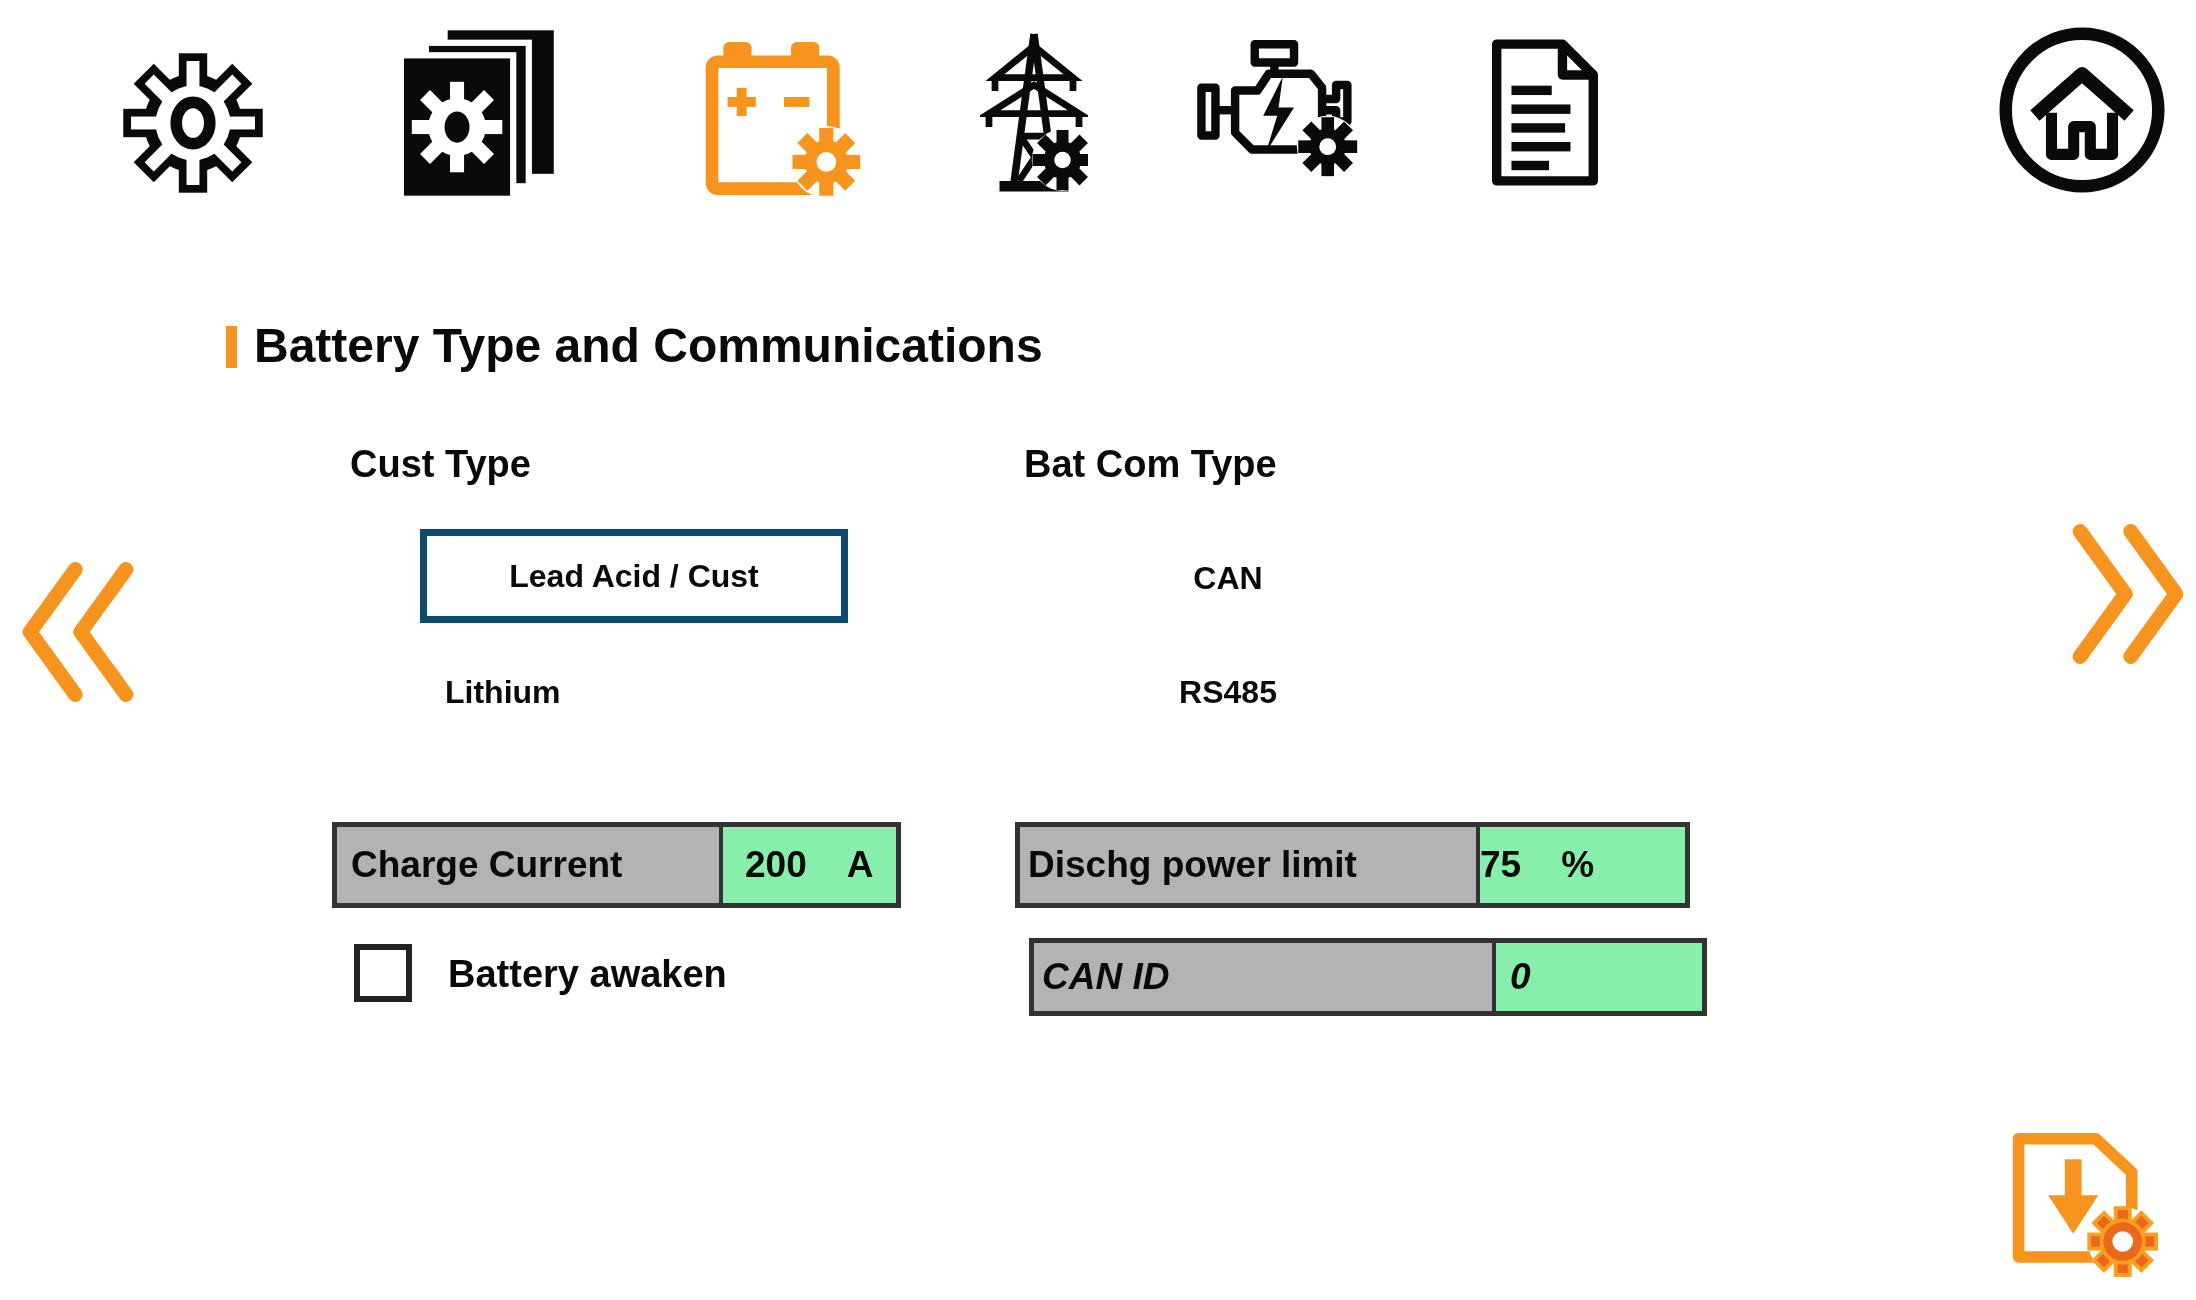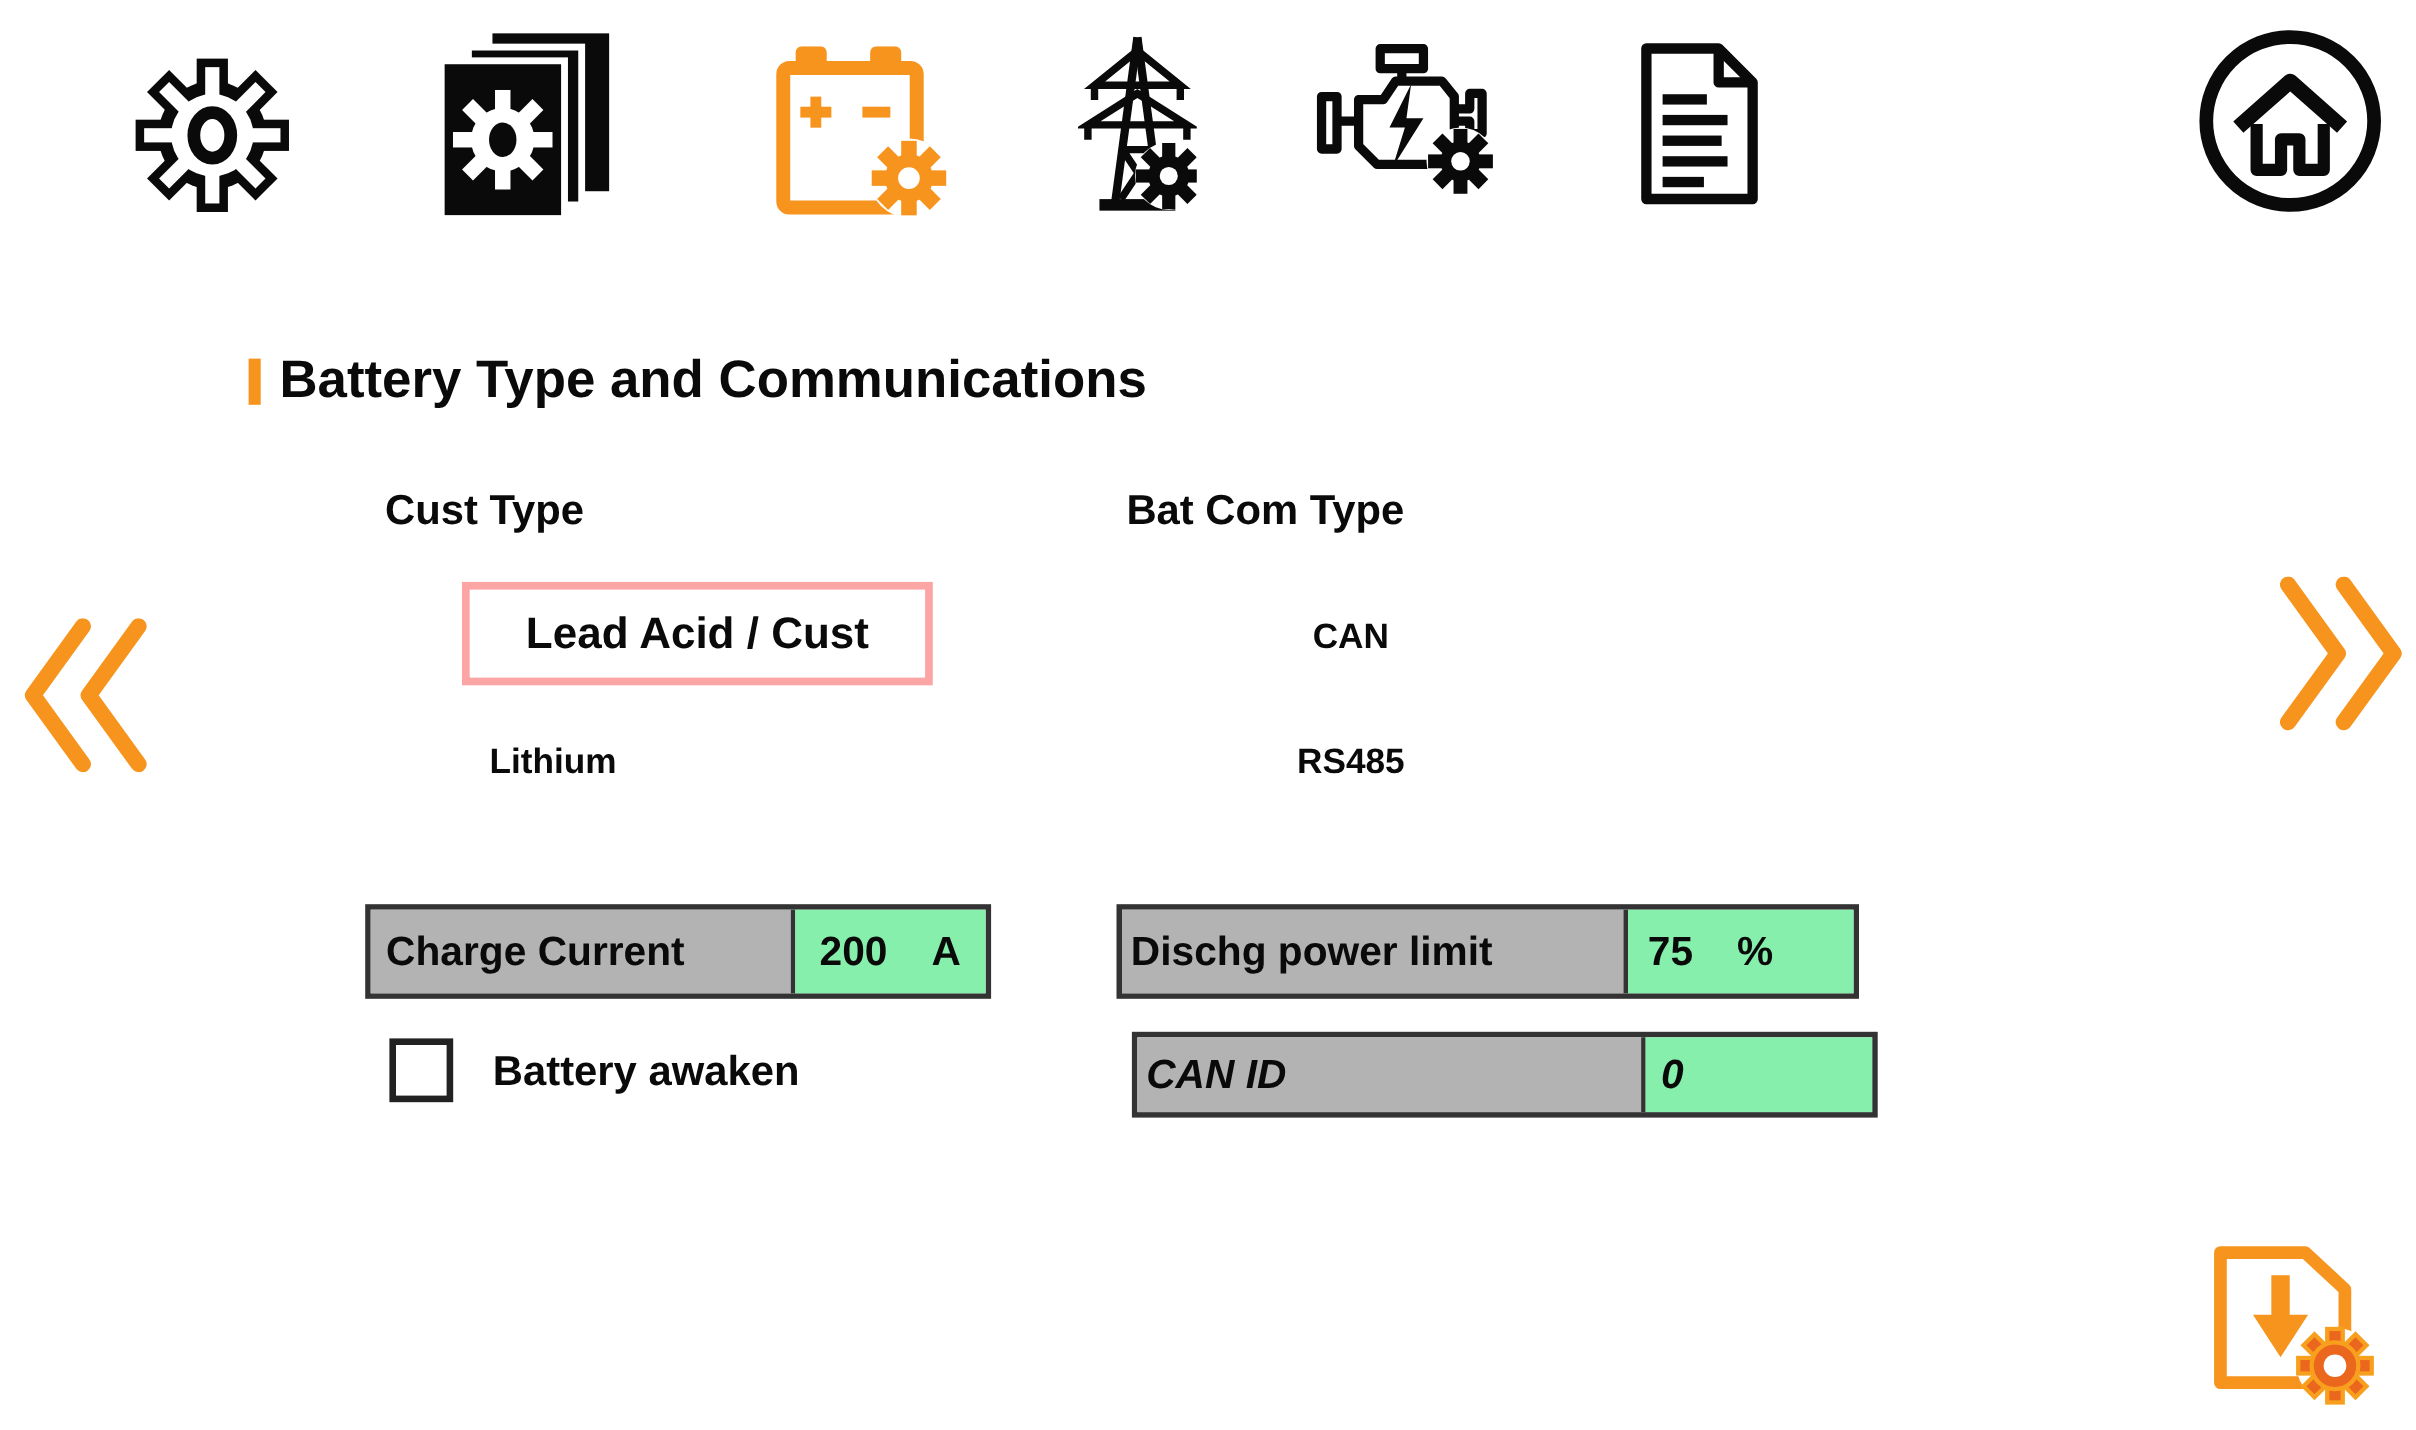--- a/index.html
+++ b/index.html
@@ -5,22 +5,22 @@
   html,body{margin:0;padding:0;background:#fff;}
   .stage{position:relative;width:2196px;height:1300px;background:#fff;overflow:hidden;
          font-family:"Liberation Sans",sans-serif;font-weight:bold;color:#0a0a0a;}
   .abs{position:absolute;}
   .icon svg{display:block;width:100%;height:100%;}
   .title-bar{background:#F7941E;}
   .title{font-size:48px;line-height:44px;white-space:nowrap;}
   .lbl{font-size:38px;line-height:44px;white-space:nowrap;}
   .opt{font-size:32px;line-height:44px;white-space:nowrap;}
   .opt-center{text-align:center;}
-  .select-box{border:7px solid #fca5a5;display:flex;align-items:center;justify-content:center;
-              font-size:40px;box-sizing:border-box;background:#fff;}
+  .select-box{border:7px solid #0c4a6e;display:flex;align-items:center;justify-content:center;
+              font-size:32px;box-sizing:border-box;background:#fff;}
   .ptable{display:flex;border:5px solid #333;box-sizing:border-box;background:#fff;}
   .ptable .cell-label{background:#B3B3B3;border-right:4px solid #333;display:flex;align-items:center;
               font-size:37px;box-sizing:border-box;white-space:nowrap;}
   .ptable .cell-value{background:#86efac;display:flex;align-items:center;font-size:37px;box-sizing:border-box;}
   .unit{margin-left:40px;}
   .checkbox{border:6px solid #222;background:#fff;box-sizing:border-box;}
 </style>
 </head>
 <body>
 
@@ -182,21 +182,21 @@
   <div class="abs ptable" style="left:332px;top:822px;width:569px;height:86px;">
     <div class="cell-label" style="width:386px;padding-left:14px;">Charge Current</div>
     <div class="cell-value" style="flex:1;padding-left:22px;">
       <span>200</span>
       <span class="unit">A</span>
     </div>
   </div>
 
   <div class="abs ptable" style="left:1015px;top:822px;width:675px;height:86px;">
     <div class="cell-label" style="width:460px;padding-left:8px;">Dischg power limit</div>
-    <div class="cell-value" style="flex:1;padding-left:18px;">
+    <div class="cell-value" style="flex:1;">
       <span>75</span>
       <span class="unit">%</span>
     </div>
   </div>
 
   <div class="abs checkbox" style="left:354px;top:944px;width:58px;height:58px;" role="checkbox" aria-checked="false"></div>
   <div class="abs lbl" style="left:448px;top:952px;">Battery awaken</div>
 
   <div class="abs ptable" style="left:1029px;top:938px;width:678px;height:78px;font-style:italic;">
     <div class="cell-label" style="width:462px;padding-left:8px;">CAN ID</div>

